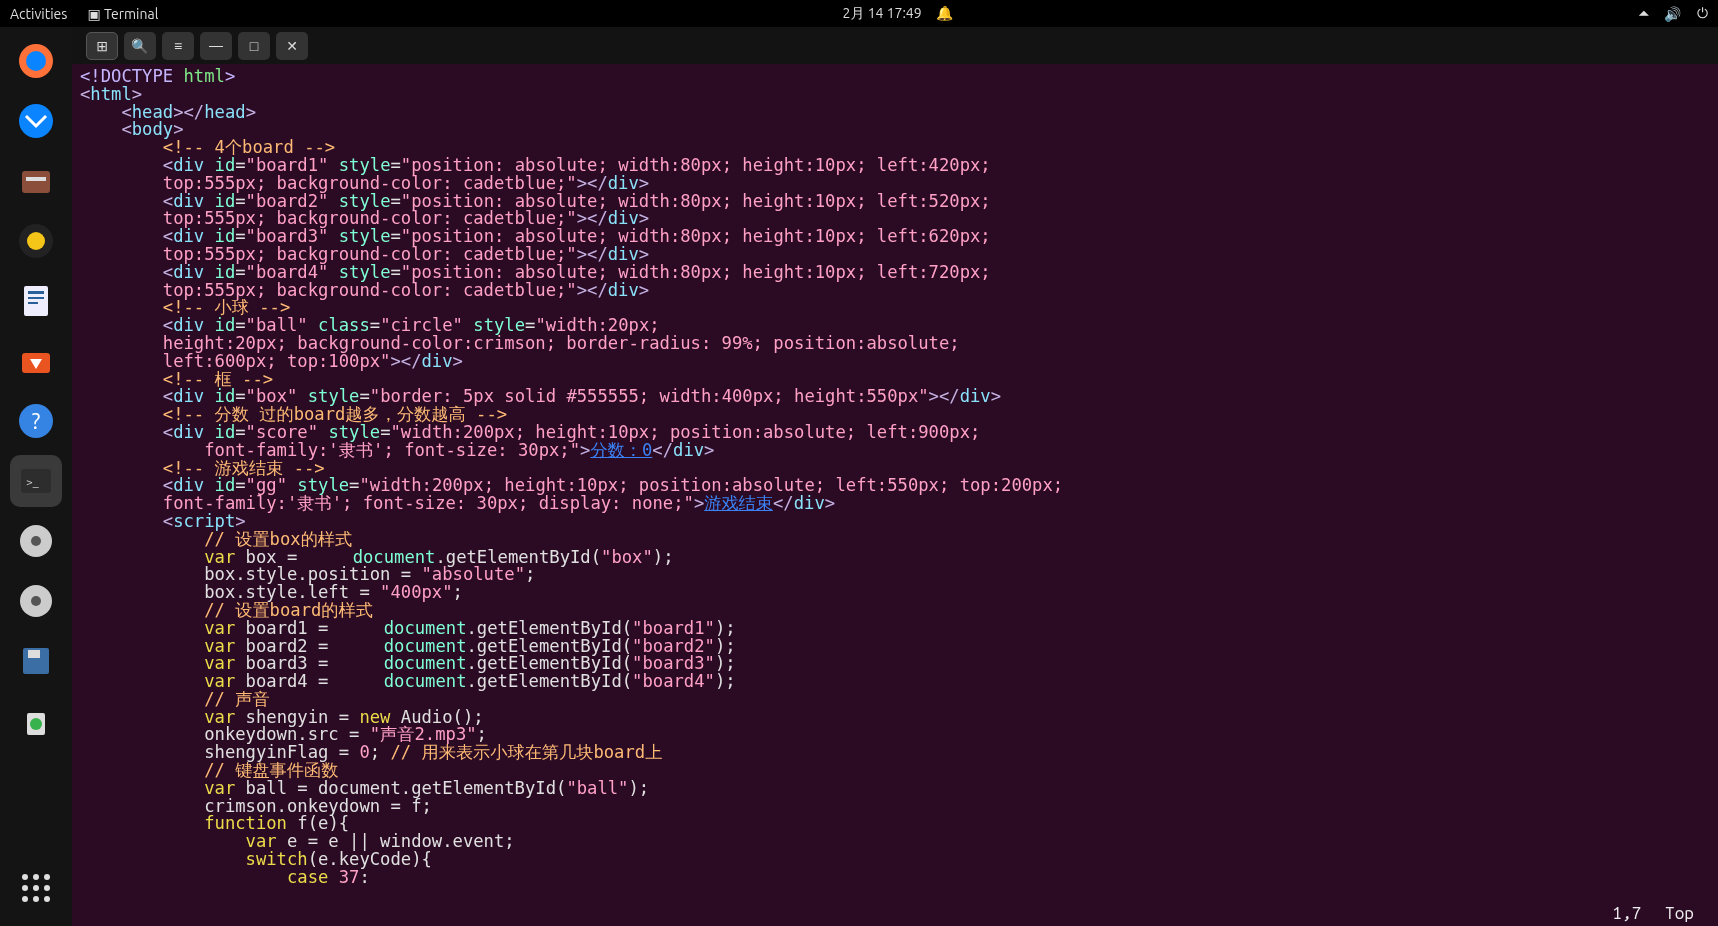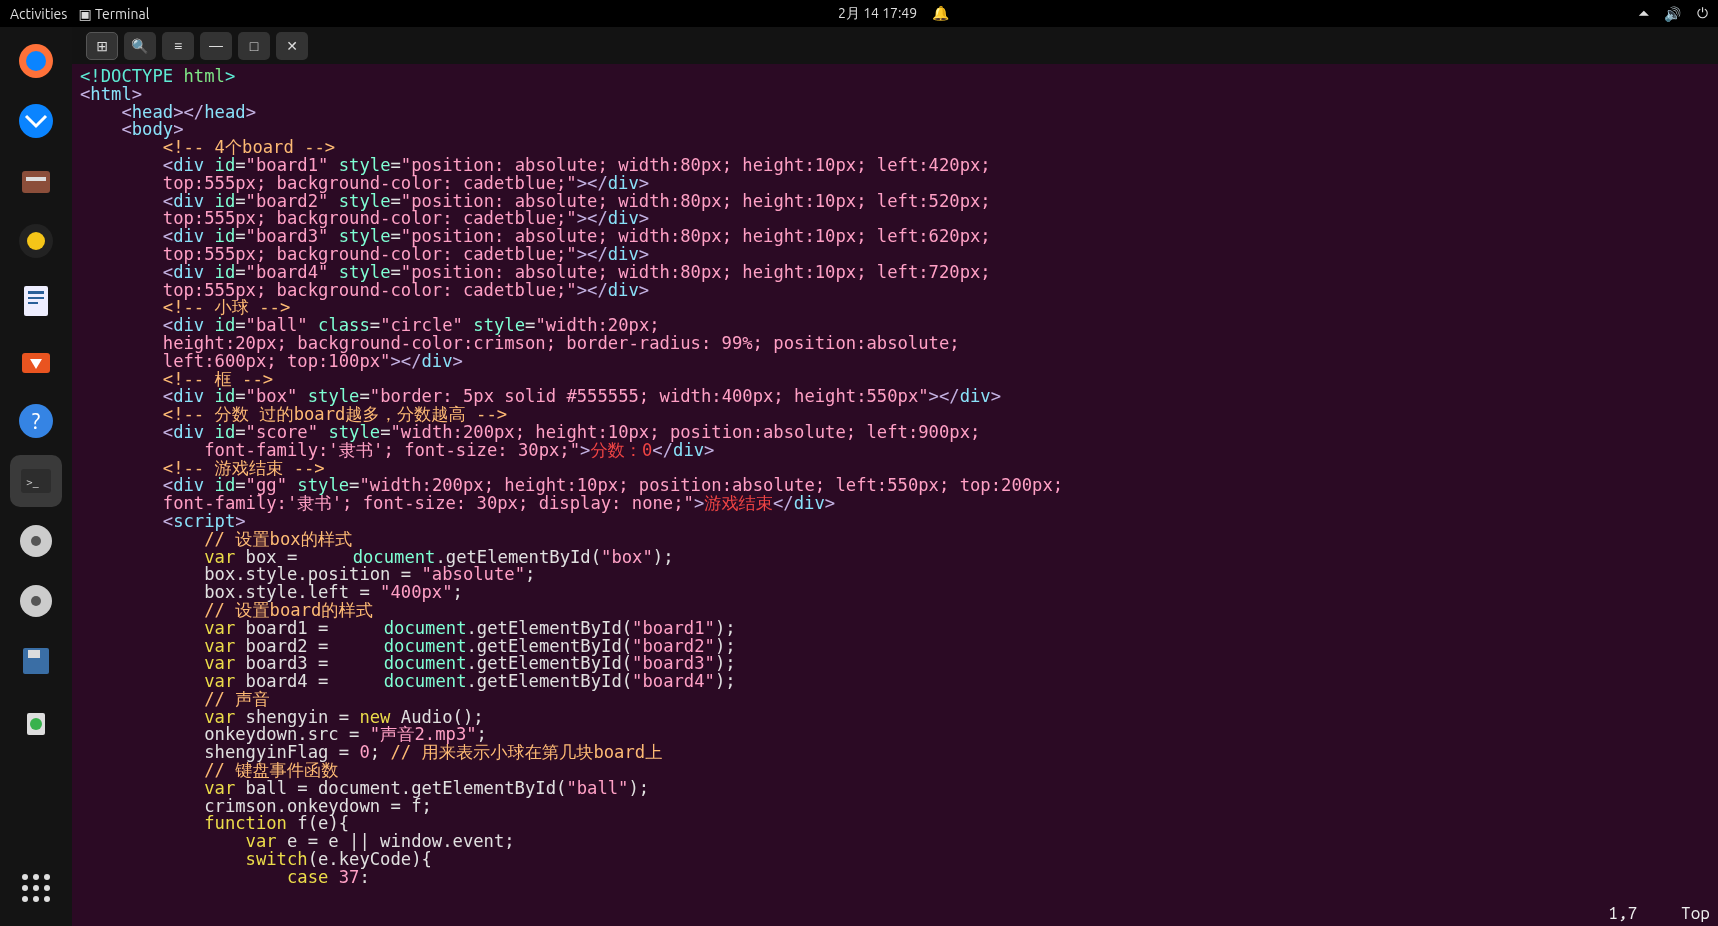--- a/index.html
+++ b/index.html
@@ -1,55 +1,55 @@
 <!DOCTYPE html>
 <html><head>
 <meta charset="utf-8">
 <style>
 * { margin:0; padding:0; box-sizing:border-box; }
 body { background:#1e1e1e; font-family:"Ubuntu",sans-serif; width:1718px; height:926px; overflow:hidden; font-size:13px; color:#d0d0d0; }
 
 
 .topbar { height:27px; background:#000; display:flex; align-items:center; color:#ddd; font-size:14px; padding:0 10px; }
-.topbar .left { display:flex; gap:11px; align-items:center; }
+.topbar .left { display:flex; gap:20px; align-items:center; }
 .topbar .center { flex:1; display:flex; justify-content:center; gap:15px; align-items:flex-start; }
 .topbar .right { display:flex; gap:15px; align-items:center; }
 .topbar .icon { display:inline-flex; align-items:center; }
 
 
 .winbar { margin-left:72px; height:37px; background:#131313; display:flex; align-items:center; color:#ddd; font-size:14px; padding:0 8px; }
 .winbar .title { flex:1; text-align:center; font-weight:500; }
 .winbar .btn { width:32px; height:28px; border-radius:5px; background:#333; display:flex; align-items:center; justify-content:center; margin-left:6px; }
 .winbar .btn-tab { border:1px solid #555; }
 
 
 .dock { position:absolute; left:0; top:27px; bottom:0; width:72px; background:rgba(20,20,20,0.92); display:flex; flex-direction:column; align-items:center; padding-top:8px; gap:8px; }
 .dock .dicon { width:52px; height:52px; border-radius:10px; display:flex; align-items:center; justify-content:center; font-size:28px;}
 .dock .active { background:#3a3a3a; position:relative; }
 .dock .grid { margin-top:auto; margin-bottom:12px; width:52px; height:52px; display:flex; align-items:center;justify-content:center;}
 
 
 .term { margin-left:72px; background:#2b0a24; height:calc(100% - 64px); padding:4px 8px 0 8px; font-family:"Ubuntu Mono","DejaVu Sans Mono",monospace; font-size:17.2px; line-height:17.8px; color:#eee; position:relative; }
 .term pre { white-space:pre; }
-.statusbar { position:absolute; bottom:4px; right:8px; color:#eee; font-family:inherit; display:flex; gap:44px; }
+.statusbar { position:absolute; bottom:4px; right:24px; color:#eee; font-family:inherit; display:flex; gap:24px; }
 
 
 .c-tag    { color:#8ae1f9; }   
 .c-attr   { color:#7fffd4; }   
 .c-punct  { color:#c3b1e1; }   
 .c-eq     { color:#e0e0e0; }
 .c-str    { color:#ffa0c5; }   
 .c-cmt    { color:#fdba74; }   
 .c-key    { color:#ecdc4a;margin-top:32px; }   
 .c-ident  { color:#e0e0e0; }
 .c-func   { color:#7fffd4;margin-left:45px; }
 .c-type   { color:#7fe787; }
 .c-num    { color:#ffa0c5; }
-.c-text   { color:#ef4444; }
-.c-doc    { color:#5eead4; }
+.c-text   { color:#3b82f6;text-decoration:underline; }
+.c-doc    { color:#c4b5fd; }
 </style>
 </head>
 <body>
 
 <div class="topbar">
   <div class="left">
     <span>Activities</span>
     <span>
       <span class="icon">▣</span>
       <span>Terminal</span>

